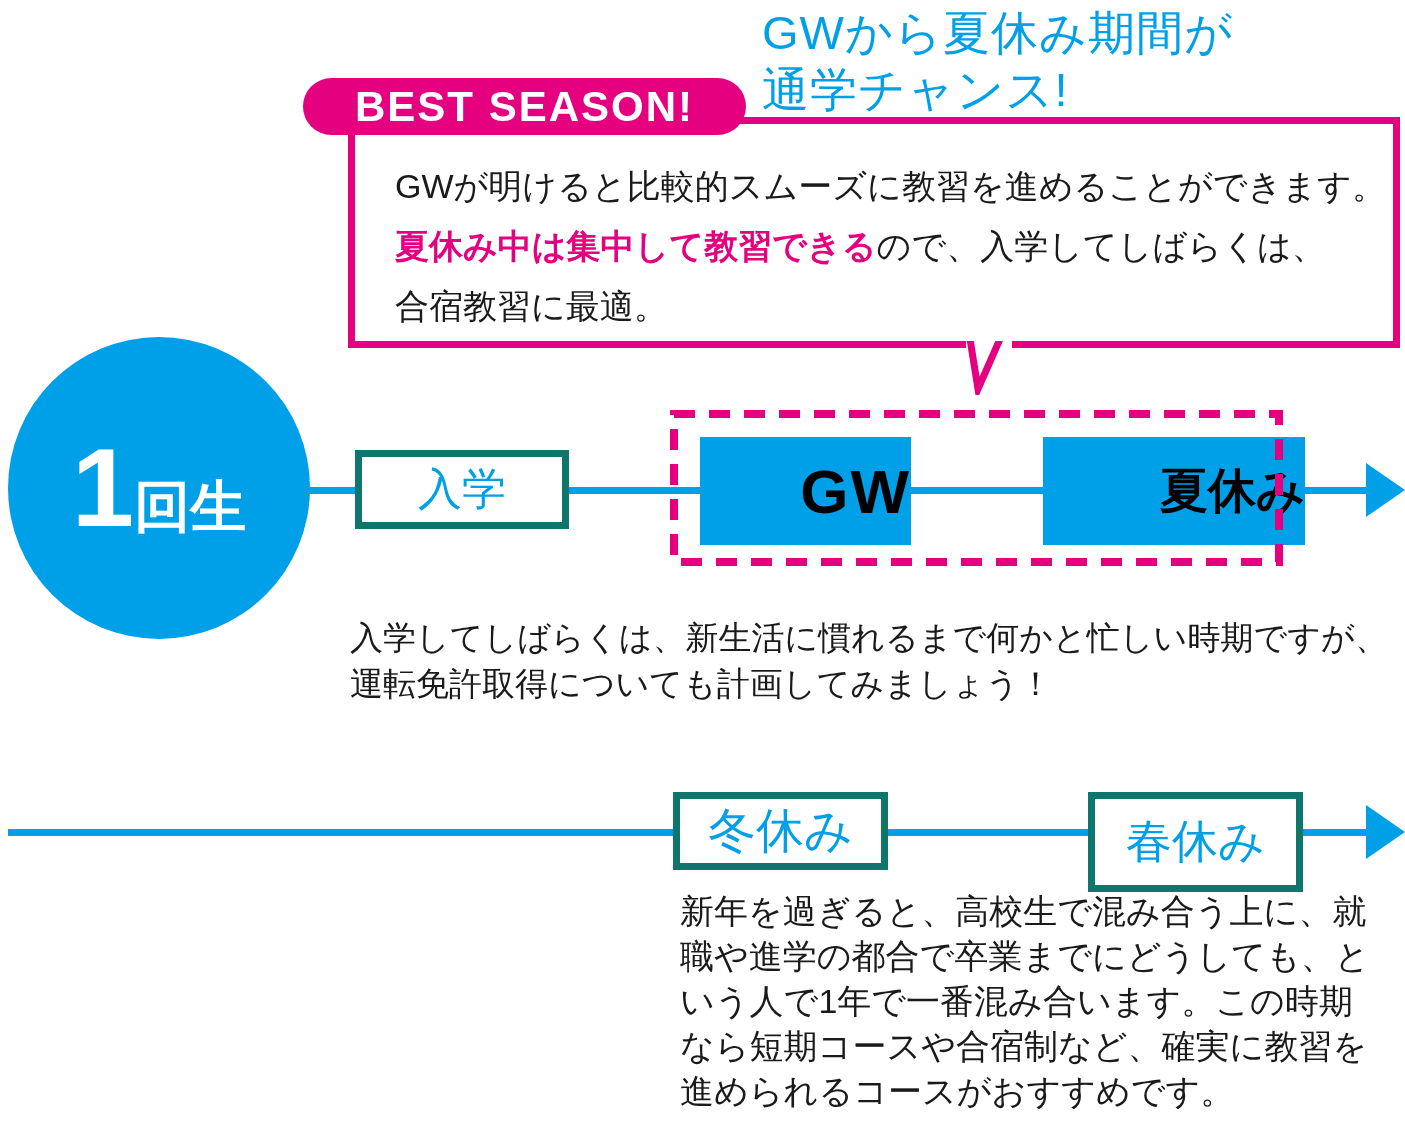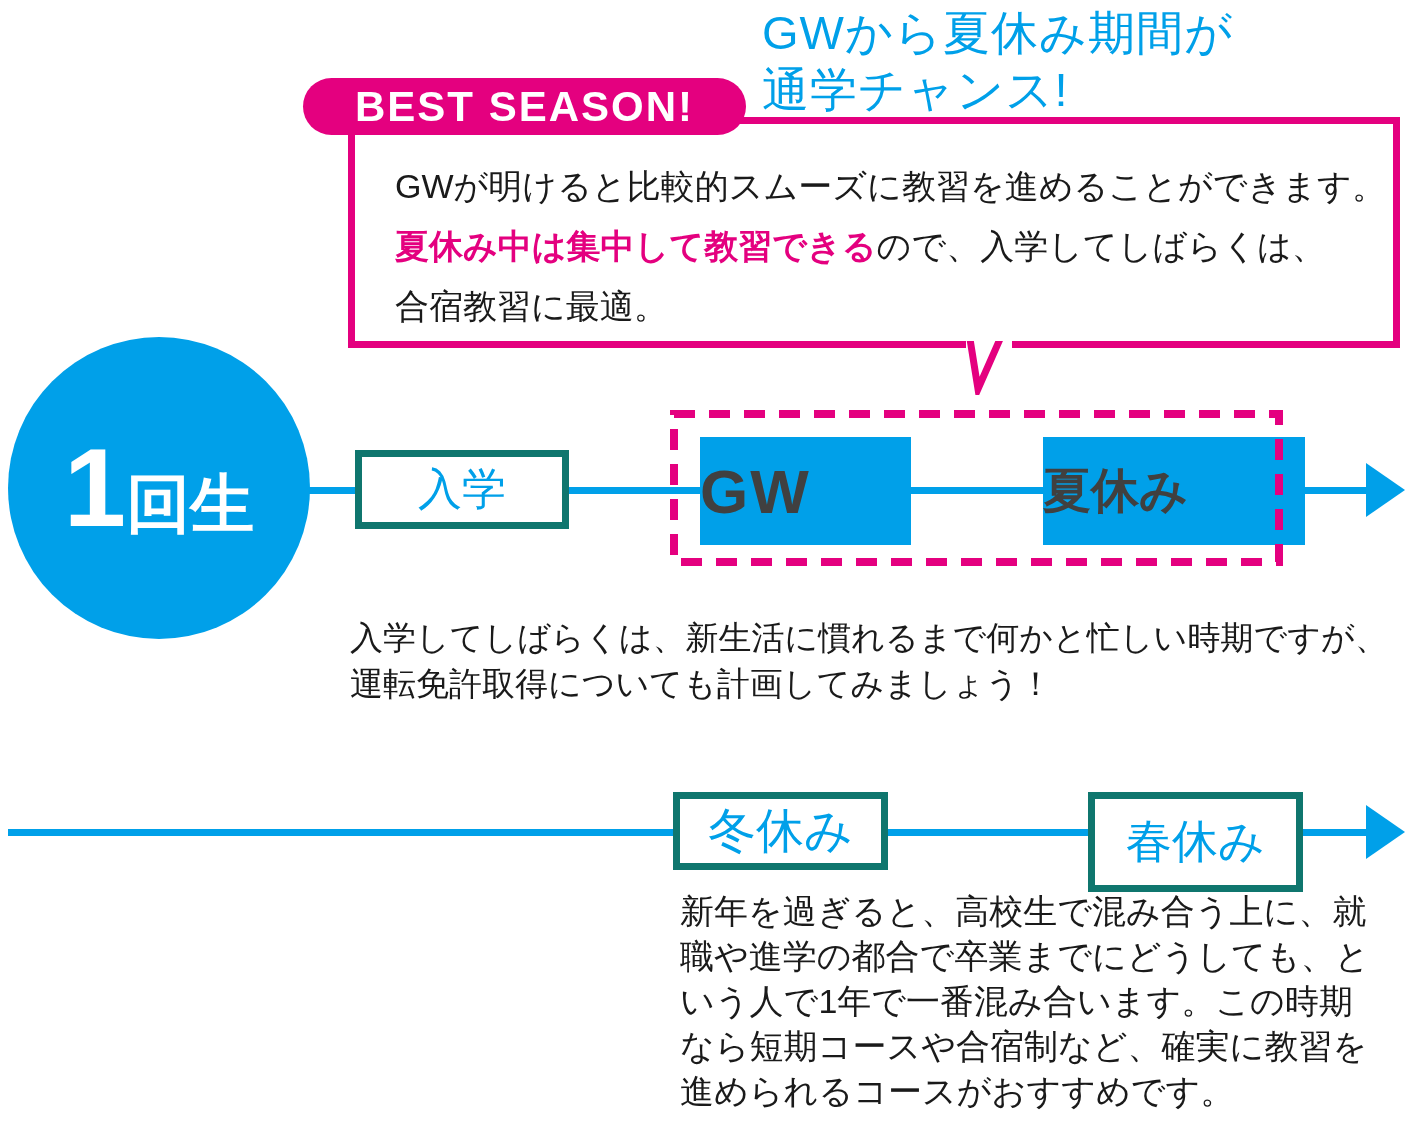--- a/index.html
+++ b/index.html
@@ -17,27 +17,27 @@
   #bubble-text{left:395px;top:156px;width:990px;font-size:34px;line-height:60px;font-weight:500;z-index:6;white-space:nowrap;}
   .hl{color:#E4007F;font-weight:800;}
   #badge{left:303px;top:78px;width:443px;height:57px;background:#E4007F;border-radius:36px;z-index:7;
          display:flex;align-items:center;justify-content:center;color:#ffffff;font-size:42px;font-weight:800;letter-spacing:2px;white-space:nowrap;}
   #tail{left:966px;top:341px;width:46px;height:54px;z-index:8;}
 
   
   .tl-line{height:7px;background:#00A0E9;z-index:1;}
   .arrow{width:0;height:0;border-top:27px solid transparent;border-bottom:27px solid transparent;border-left:39px solid #00A0E9;z-index:1;}
   .node-outline{border:7px solid #0f766e;background:#ffffff;color:#00A0E9;display:flex;align-items:center;justify-content:center;z-index:2;white-space:nowrap;}
-  .node-solid{background:#00A0E9;color:#404040;display:flex;align-items:center;justify-content:flex-start;z-index:2;white-space:nowrap;}
+  .node-solid{background:#00A0E9;color:#000000;display:flex;align-items:center;justify-content:flex-end;z-index:2;white-space:nowrap;}
 
   
   #circle{left:8px;top:337px;width:302px;height:302px;border-radius:50%;background:#00A0E9;color:#ffffff;
           display:flex;align-items:center;justify-content:center;z-index:2;}
   #circle .num{font-size:112px;font-weight:800;line-height:1;}
-  #circle .suf{font-size:64px;font-weight:800;line-height:1;}
+  #circle .suf{font-size:56px;font-weight:800;line-height:1;}
   #line1{left:305px;top:487px;width:1063px;}
   #arrow1{left:1366px;top:463px;}
   #node-enroll{left:355px;top:450px;width:214px;height:79px;font-size:44px;font-weight:500;}
   #node-gw{left:700px;top:437px;width:211px;height:108px;font-size:62px;font-weight:800;letter-spacing:2px;}
   #node-summer{left:998px;top:437px;width:262px;height:108px;font-size:48px;font-weight:800;margin-left:45px;}
   #dashed-frame{left:670px;top:410px;width:613px;height:156px;z-index:3;}
   #note1{left:350px;top:597px;font-size:33px;line-height:46px;font-weight:500;white-space:nowrap;margin-top:18px;}
 
   
   #line2{left:8px;top:829px;width:1360px;}

